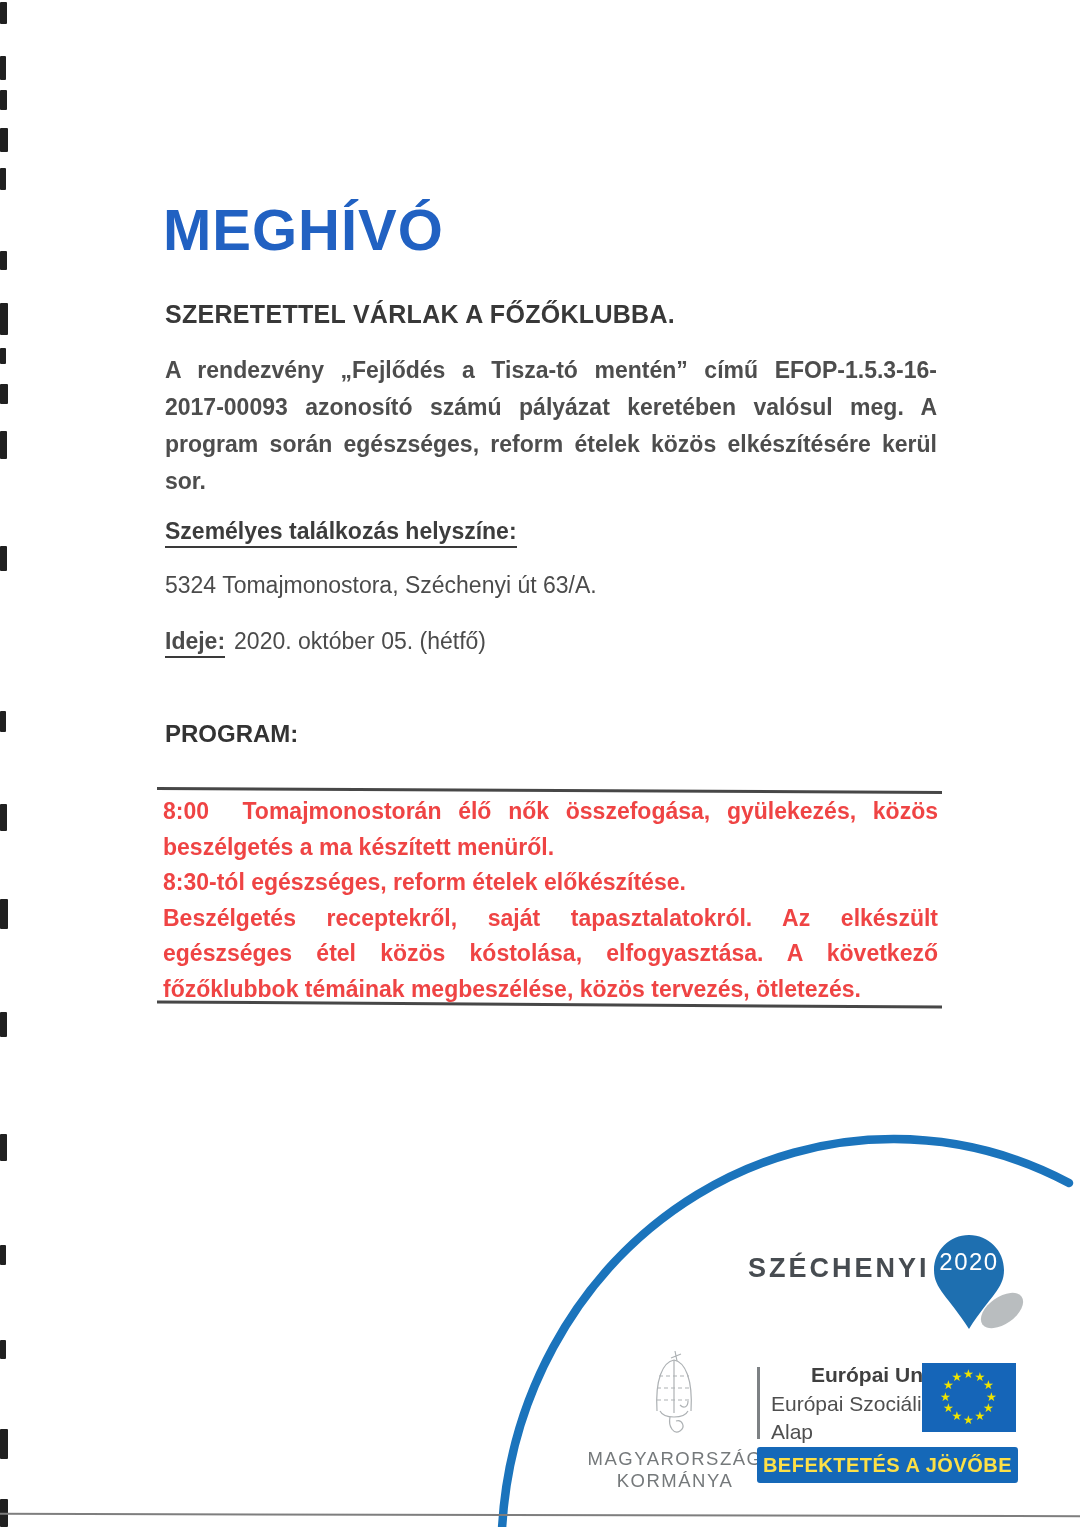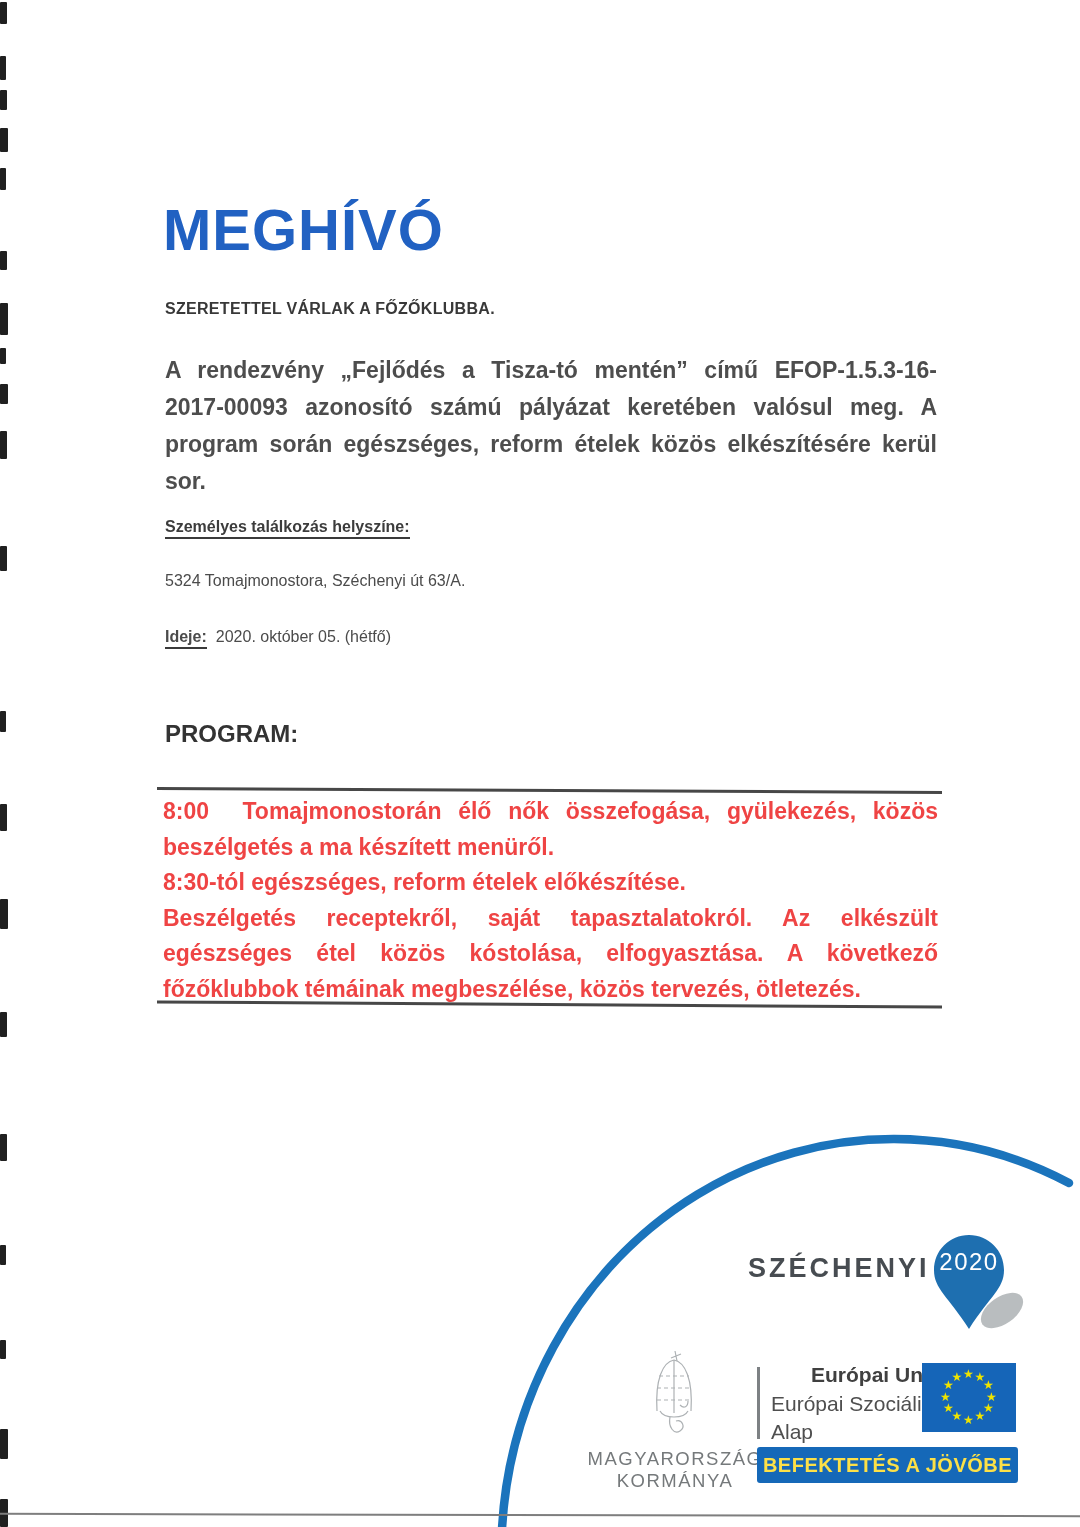--- a/index.html
+++ b/index.html
@@ -5,26 +5,26 @@
   html,body{margin:0;padding:0;background:#ffffff;}
   .page{
     position:relative;width:1080px;height:1527px;background:#ffffff;
     font-family:"Liberation Sans","DejaVu Sans",sans-serif;overflow:hidden;margin:0 auto;
   }
   
   .mark{position:absolute;left:0;background:#202020;border-radius:1px;}
   .bottom-scan-line{position:absolute;left:0;top:1514px;width:1080px;height:2px;background:#7e7e7e;transform:rotate(0.12deg);}
   
   .title{position:absolute;left:163px;top:196px;font-size:58px;font-weight:bold;color:var(--title_blue);letter-spacing:1px;}
-  .greeting{position:absolute;left:165px;top:300px;font-size:16px;font-weight:bold;color:#383838;letter-spacing:0.3px;}
+  .greeting{position:absolute;left:165px;top:300px;font-size:25px;font-weight:bold;color:#383838;letter-spacing:0.3px;}
   
   .intro{position:absolute;left:165px;top:352px;width:772px;font-size:23px;line-height:37px;color:#4d4d4d;}
   .pline{text-align:left;font-weight:bold;}
   .pline.just{text-align:justify;text-align-last:justify;}
-  .section{position:absolute;left:165px;font-size:16px;color:#3c3c3c;}
+  .section{position:absolute;left:165px;font-size:23px;color:#3c3c3c;}
   .ul{font-weight:bold;border-bottom:2.5px solid #3a3a3a;padding-bottom:2px;}
   .loc-head{top:518px;}
   .loc-line{top:572px;color:#4b4b4b;}
   .date-line{top:628px;color:#4b4b4b;}
   .date-line .val{margin-left:9px;}
   .prog-head{top:720px;font-size:24px;font-weight:bold;color:#333;}
   
   .rule{position:absolute;left:157px;width:785px;height:2.6px;background:#2e2e2e;opacity:.88;}
   .rule.top{top:789px;transform:rotate(0.28deg);}
   .rule.bot{top:1003px;transform:rotate(0.38deg);}

